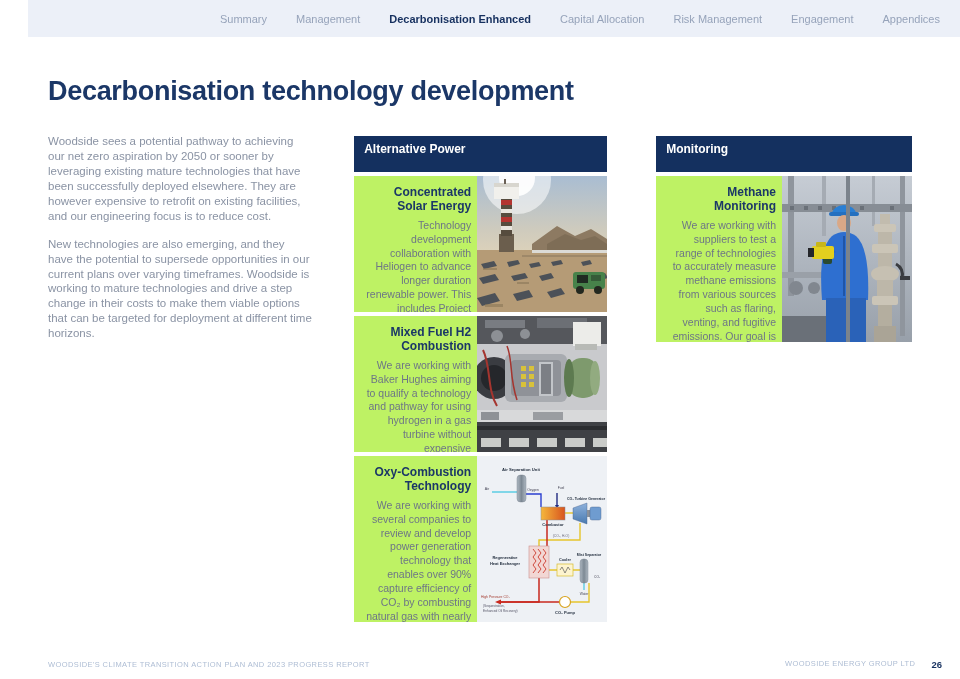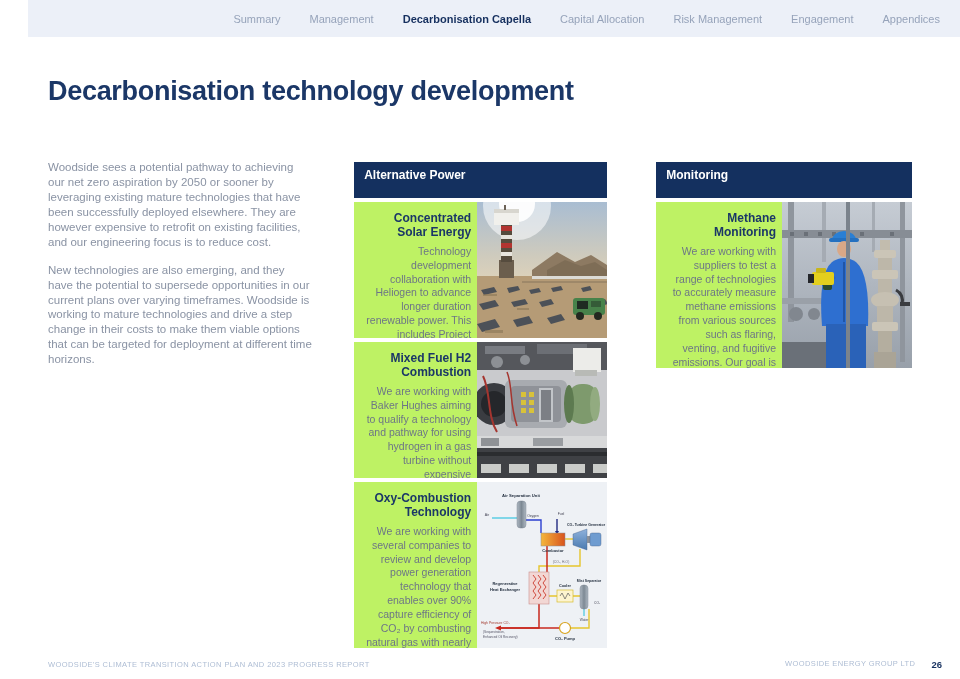--- a/index.html
+++ b/index.html
@@ -8,21 +8,21 @@
 
   
   .topnav{height:37px;background:#ecf0f8;display:flex;align-items:center;justify-content:flex-end;gap:29px;padding-right:48px;}
   .nav-item{font-size:11px;color:#96a3ba;text-decoration:none;cursor:pointer;white-space:nowrap;}
   .nav-item.active{color:#16305f;font-weight:bold;}
 
   
   .page-title{position:absolute;left:48px;top:76px;margin:0;font-size:27px;font-weight:bold;color:#1b3767;letter-spacing:-0.3px;}
 
   
-  .content{position:absolute;left:48px;top:160px;width:864px;display:flex;gap:29px;}
+  .content{position:absolute;left:48px;top:134px;width:864px;display:flex;gap:29px;}
   .intro-col{width:284px;margin-right:13px;}
   .intro-col p{margin:0 0 13px;font-size:11.5px;line-height:1.3;color:#8a93a4;}
 
   .col-mid{width:272px;margin-right:20px;}
   .col-right{width:275px;}
   .col-header{background:#14305f;color:#ffffff;font-weight:bold;font-size:12px;height:36px;line-height:26px;padding-left:10px;box-sizing:border-box;margin-top:2px;}
   .card{background:#bef264;display:flex;margin-top:4px;overflow:hidden;text-align:right;}
   .card.h136{height:136px;}
   .card.h166{height:166px;}
   .card-text{flex:1;padding:10px 6px 8px 10px;box-sizing:border-box;}
@@ -42,21 +42,21 @@
   svg text{font-family:"Liberation Sans",sans-serif;}
 </style>
 </head>
 <body>
 
 <div class="page">
 
   <nav class="topnav">
     <a class="nav-item">Summary</a>
     <a class="nav-item">Management</a>
-    <a class="nav-item active">Decarbonisation Capella</a>
+    <a class="nav-item active">Decarbonisation Enhanced</a>
     <a class="nav-item">Capital Allocation</a>
     <a class="nav-item">Risk Management</a>
     <a class="nav-item">Engagement</a>
     <a class="nav-item">Appendices</a>
   </nav>
 
   <h1 class="page-title">Decarbonisation technology development</h1>
 
   <div class="content">
 

